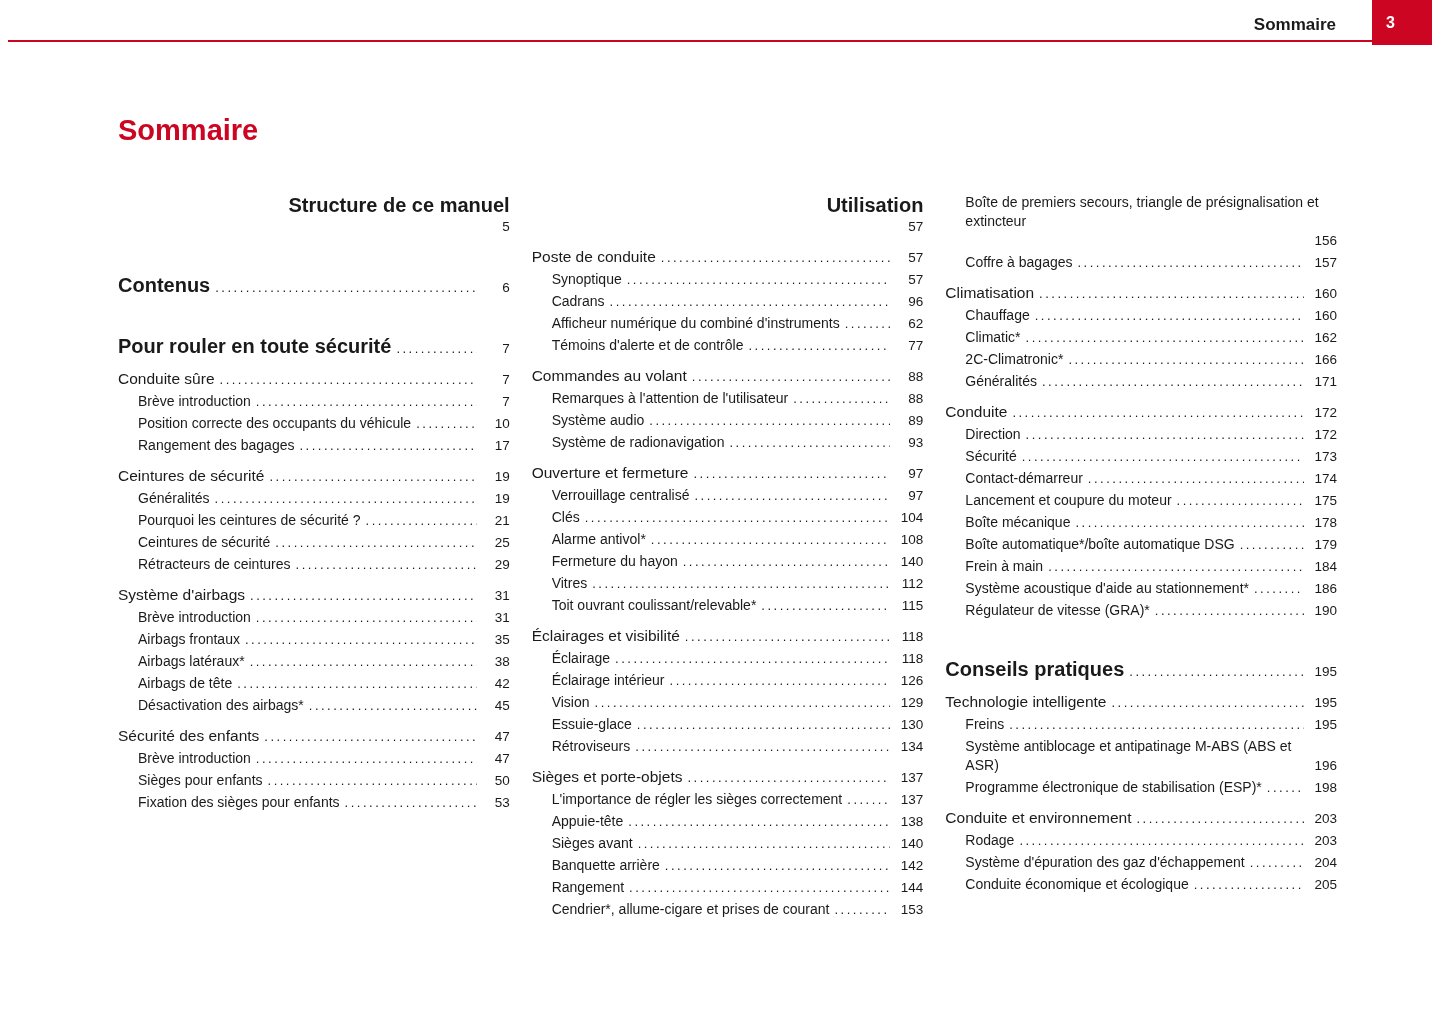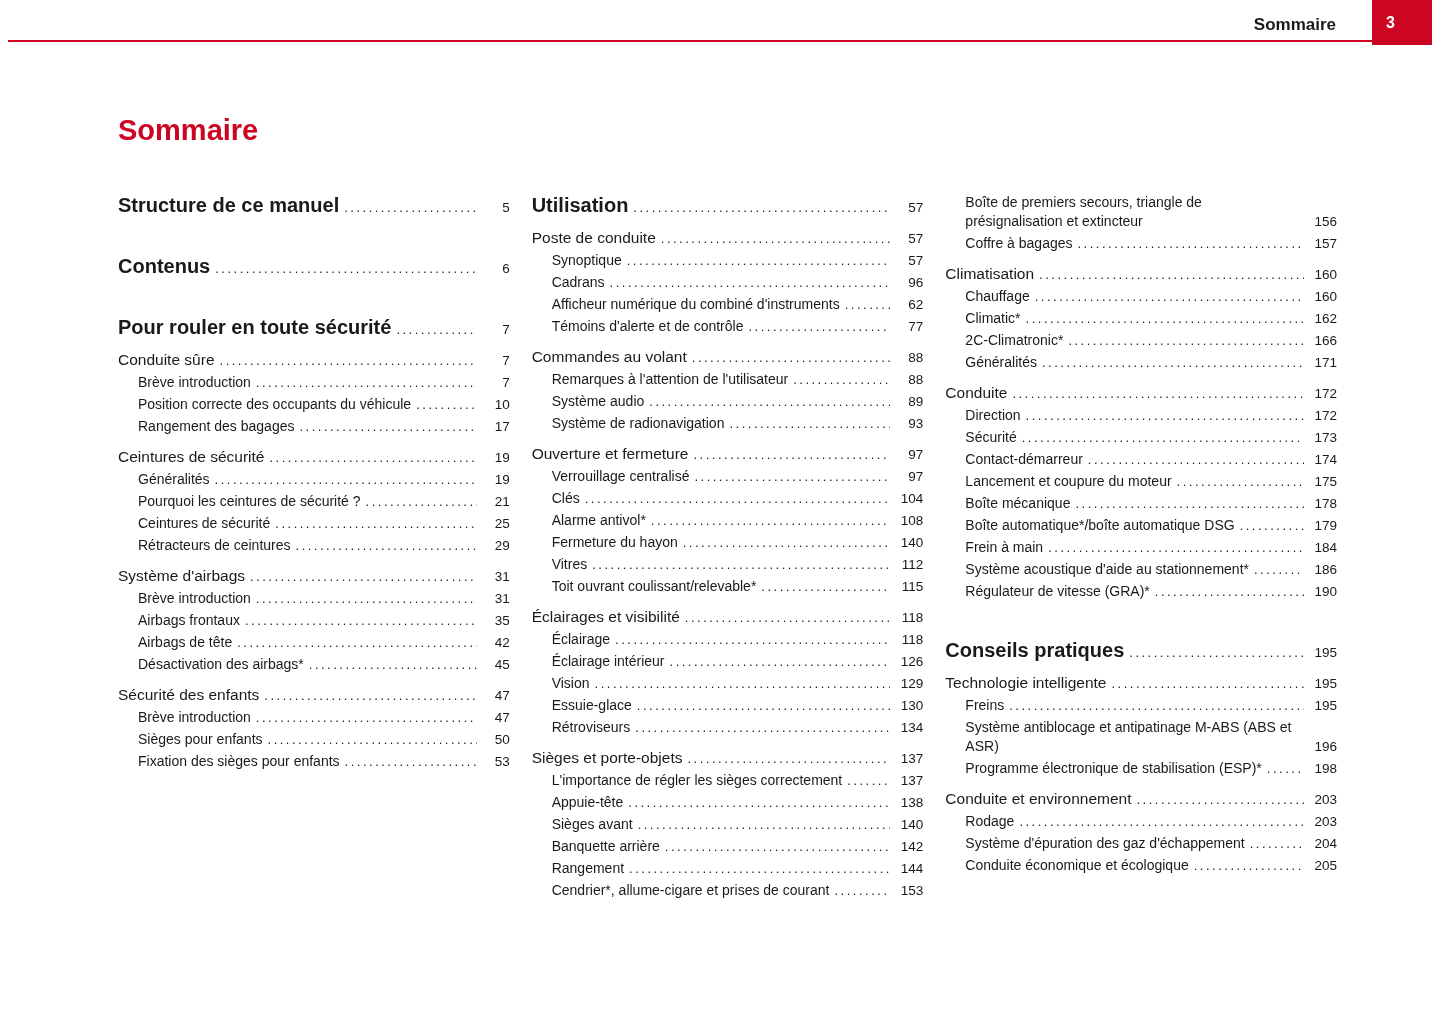--- a/index.html
+++ b/index.html
@@ -41,21 +41,21 @@
 
   
   .toc {
     position: absolute; left: 118px; top: 193px;
     width: 1219px;
     display: flex; gap: 22px;
   }
   .toc-col { flex: 1 1 0; min-width: 0; }
 
   .toc-row { display: flex; align-items: flex-end; }
-  .toc-col > .toc-row:first-child { margin-top: 0; }
+  .toc-col > .toc-row:first-child { margin-top: 0; flex-direction: column; }
 
   .toc-label { flex: 0 1 auto; min-width: 0; }
   .toc-dots {
     flex: 1 1 0; min-width: 0;
     overflow: hidden; white-space: nowrap;
     font-size: 13px; line-height: 19px;
     letter-spacing: 2.5px;
     margin: 0 3px 0 5px;
     color: var(--text, #1a1a1a);
   }
@@ -164,20 +164,25 @@
           <span class="toc-label">Brève introduction</span>
           <span class="toc-dots"></span>
           <span class="toc-page">31</span>
         </div>
         <div class="toc-row lvl-item">
           <span class="toc-label">Airbags frontaux</span>
           <span class="toc-dots"></span>
           <span class="toc-page">35</span>
         </div>
         <div class="toc-row lvl-item">
+          <span class="toc-label">Airbags latéraux*</span>
+          <span class="toc-dots"></span>
+          <span class="toc-page">38</span>
+        </div>
+        <div class="toc-row lvl-item">
           <span class="toc-label">Airbags de tête</span>
           <span class="toc-dots"></span>
           <span class="toc-page">42</span>
         </div>
         <div class="toc-row lvl-item">
           <span class="toc-label">Désactivation des airbags*</span>
           <span class="toc-dots"></span>
           <span class="toc-page">45</span>
         </div>
         <div class="toc-row lvl-section">

